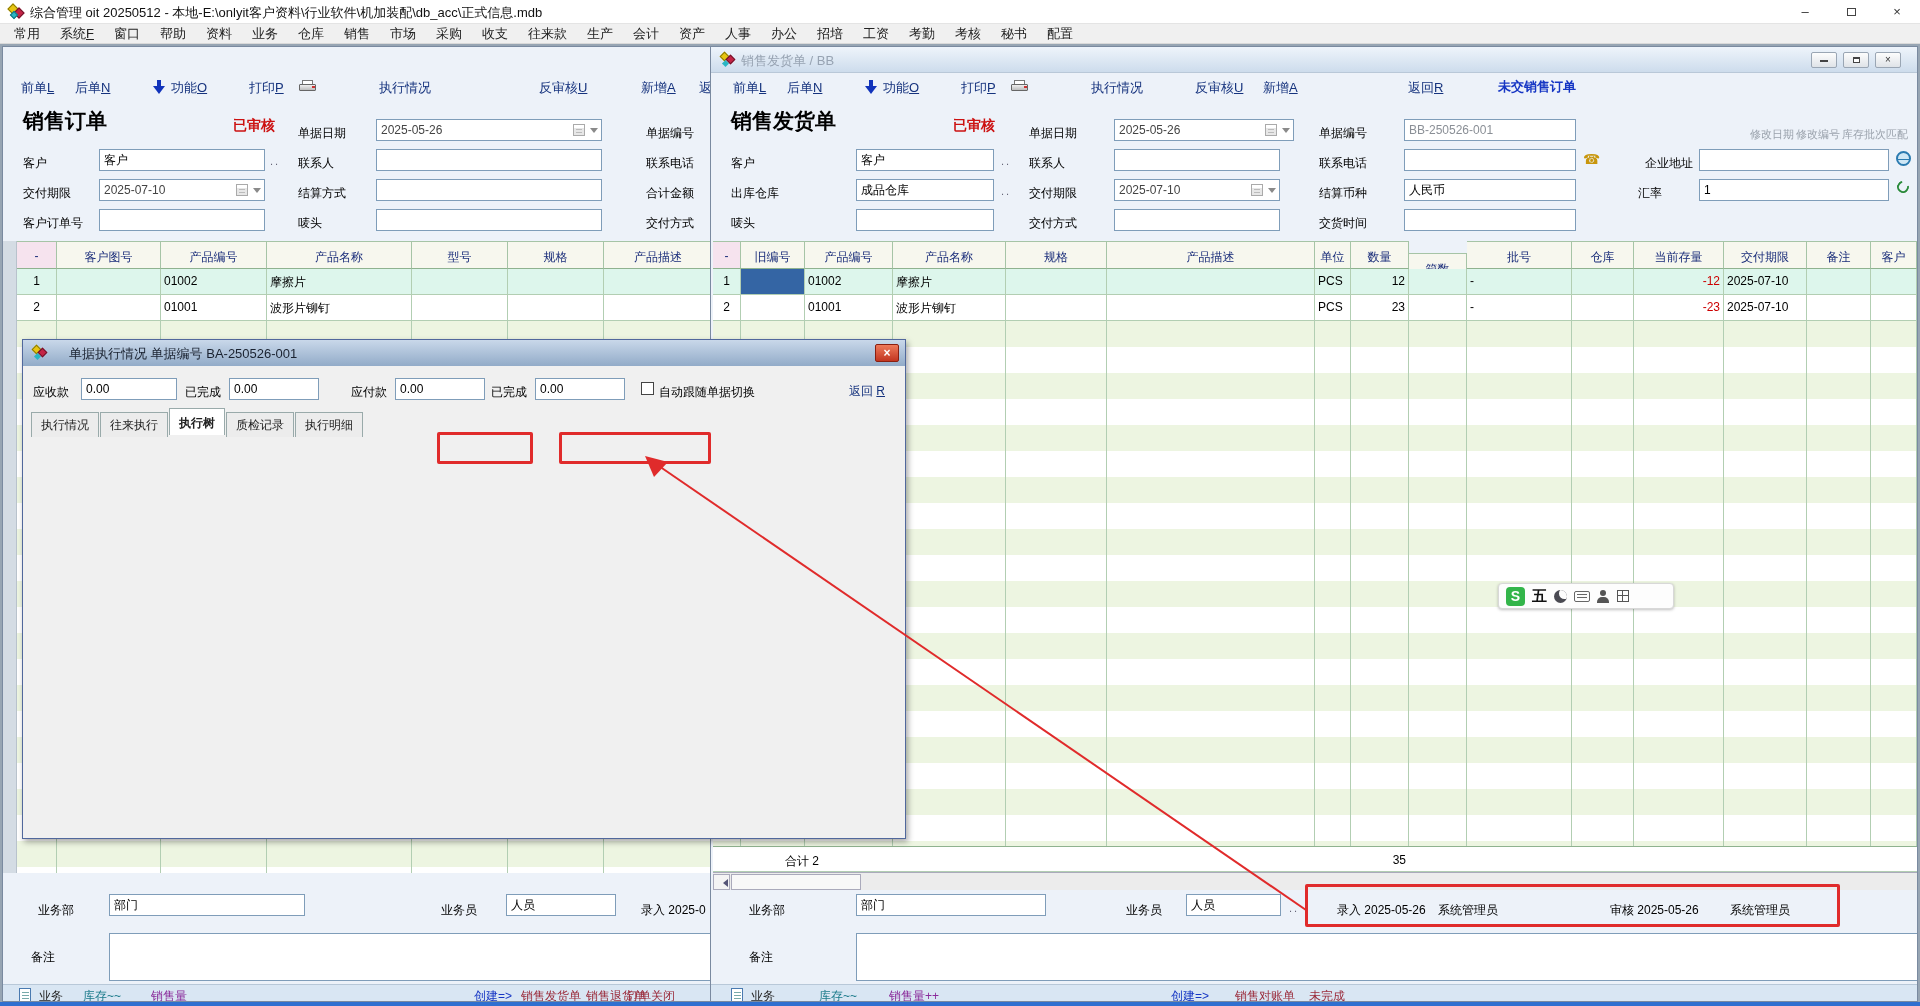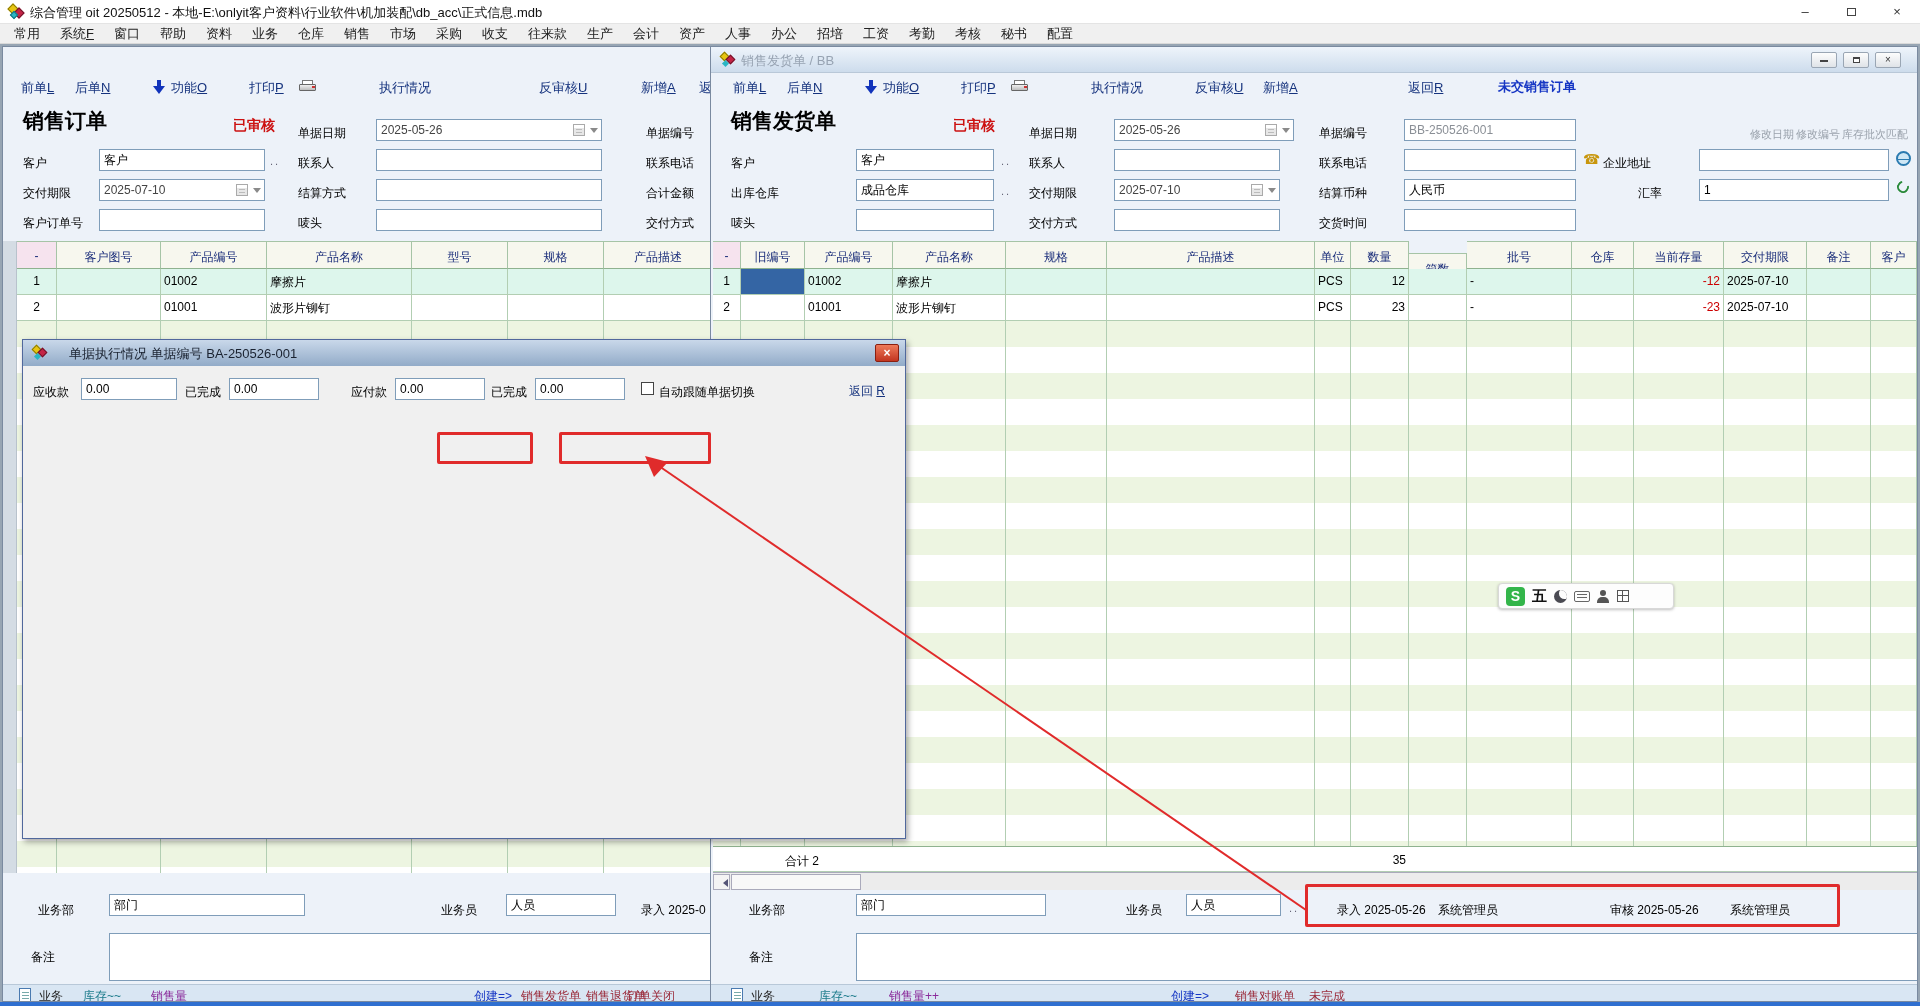--- a/index.html
+++ b/index.html
@@ -372,21 +372,21 @@
     <span class="glbl" style="left:1131px;top:80px;">库存批次匹配</span>
 
     <span class="lbl" style="left:20px;top:108px;">客户</span>
     <input class="inp" style="left: 145px; top: 102px; width: 138px;" value="客户">
     <span class="lk" style="left:290px;top:108px;">..</span>
     <span class="lbl" style="left:318px;top:108px;">联系人</span>
     <input class="inp" style="left: 403px; top: 102px; width: 166px;">
     <span class="lbl" style="left:608px;top:108px;">联系电话</span>
     <input class="inp" style="left: 693px; top: 102px; width: 172px;">
     <span class="phone" style="left:872px;top:104px;">☎</span>
-    <span class="lbl" style="left:892px;top:108px;">企业地址</span>
+    <span class="lbl" style="left:934px;top:108px;">企业地址</span>
     <input class="inp" style="left: 988px; top: 102px; width: 190px;">
     <span class="globe" style="left:1185px;top:104px;"></span>
 
     <span class="lbl" style="left:20px;top:138px;">出库仓库</span>
     <input class="inp" style="left: 145px; top: 132px; width: 138px;" value="成品仓库">
     <span class="lk" style="left:290px;top:138px;">..</span>
     <span class="lbl" style="left:318px;top:138px;">交付期限</span>
     <span class="dwrap" style="left:403px;top:132px;width:166px;">
       <input readonly="" value="2025-07-10" style="">
         <span class="cal"></span>
@@ -526,20 +526,23 @@
     <span class="lbl" style="left:162px;top:44px;">已完成</span>
     <input class="inp" style="left: 206px; top: 38px; width: 90px;" value="0.00">
     <span class="lbl" style="left:328px;top:44px;">应付款</span>
     <input class="inp" style="left: 372px; top: 38px; width: 90px;" value="0.00">
     <span class="lbl" style="left:468px;top:44px;">已完成</span>
     <input class="inp" style="left: 512px; top: 38px; width: 90px;" value="0.00">
     <span style="position:absolute;left:618px;top:42px;width:13px;height:13px;border:1px solid #444;background:#fff;"></span>
     <span class="lbl" style="left:636px;top:44px;">自动跟随单据切换</span>
     <span class="link" style="left:826px;top:43px;font-size:12px;"><span>返回</span> <span class="hk">R</span></span>
 
+    <div style="position:absolute;left:8px;top:68px;height:26px;">
+      <span class="tab">执行情况</span><span class="tab">往来执行</span><span class="tab active">执行树</span><span class="tab">质检记录</span><span class="tab">执行明细</span>
+    </div>
 
     <div class="redrect" style="left:414px;top:92px;width:96px;height:32px;"></div>
     <div class="redrect" style="left:536px;top:92px;width:152px;height:32px;"></div>
   </div>
 
   <div class="redrect" style="left:1305px;top:884px;width:535px;height:43px;"></div>
 
   <div class="ime">
     <span class="slogo">S</span>
     <span class="imetxt">五</span>

